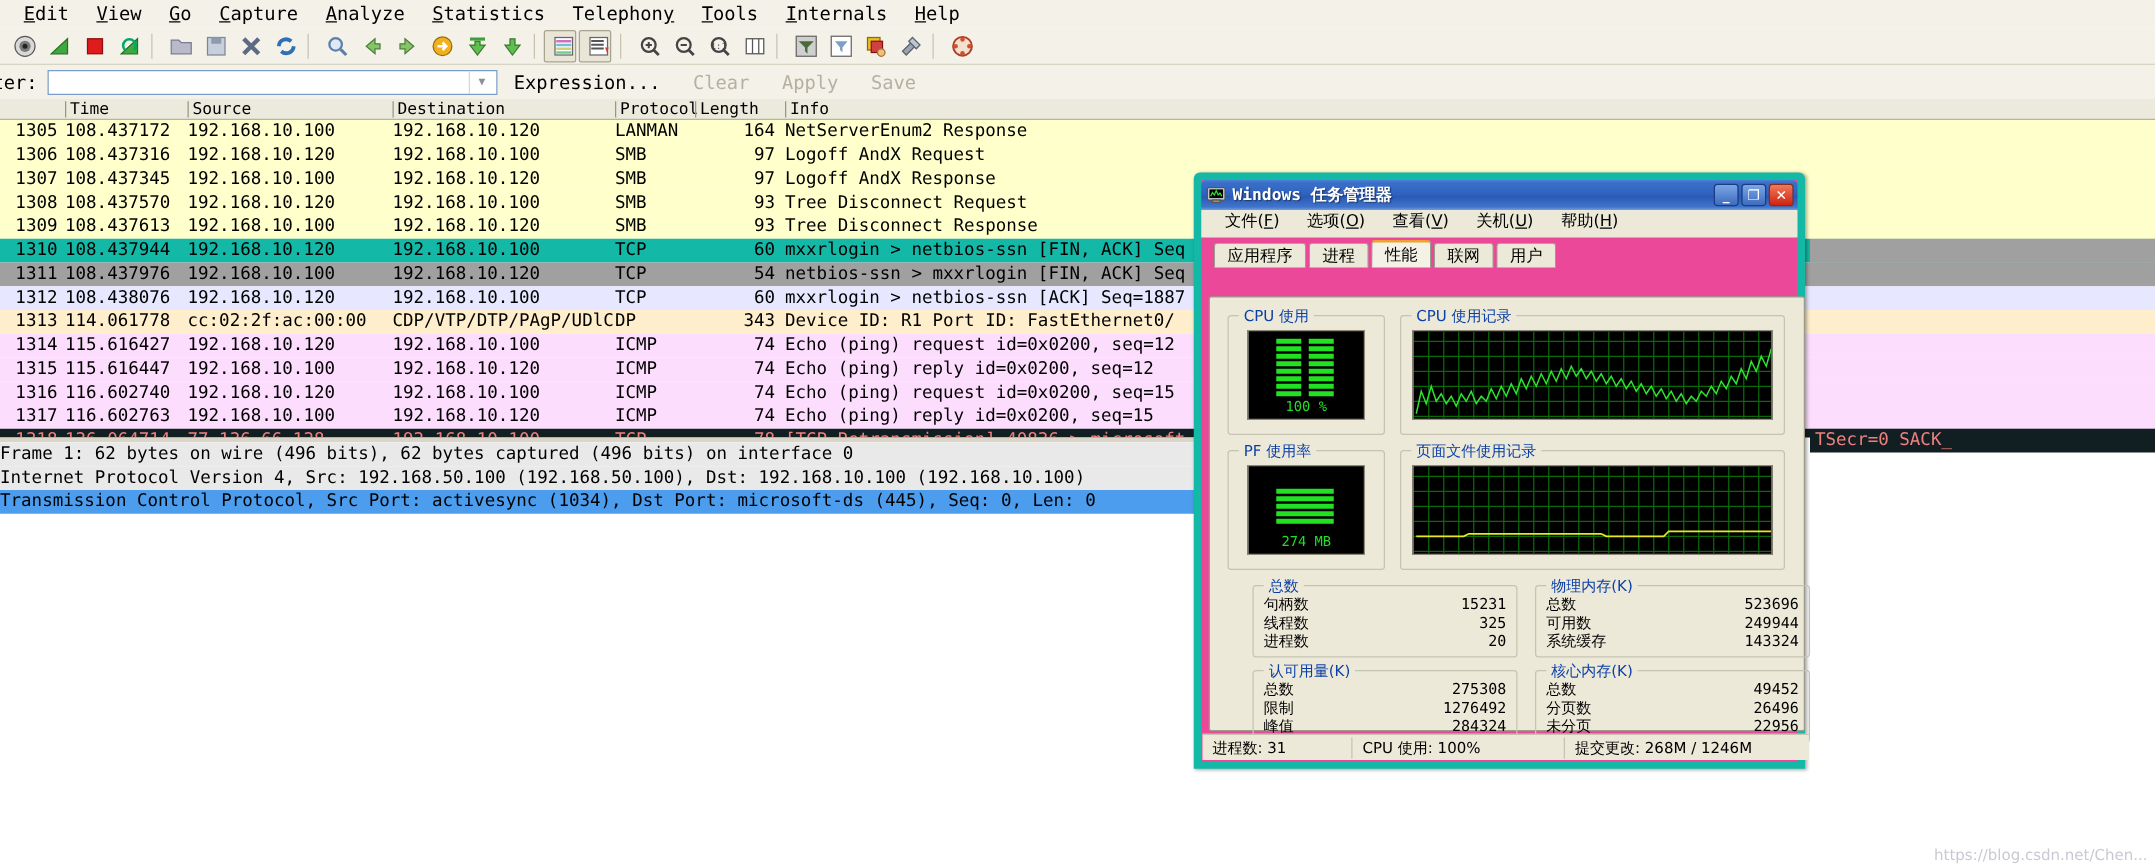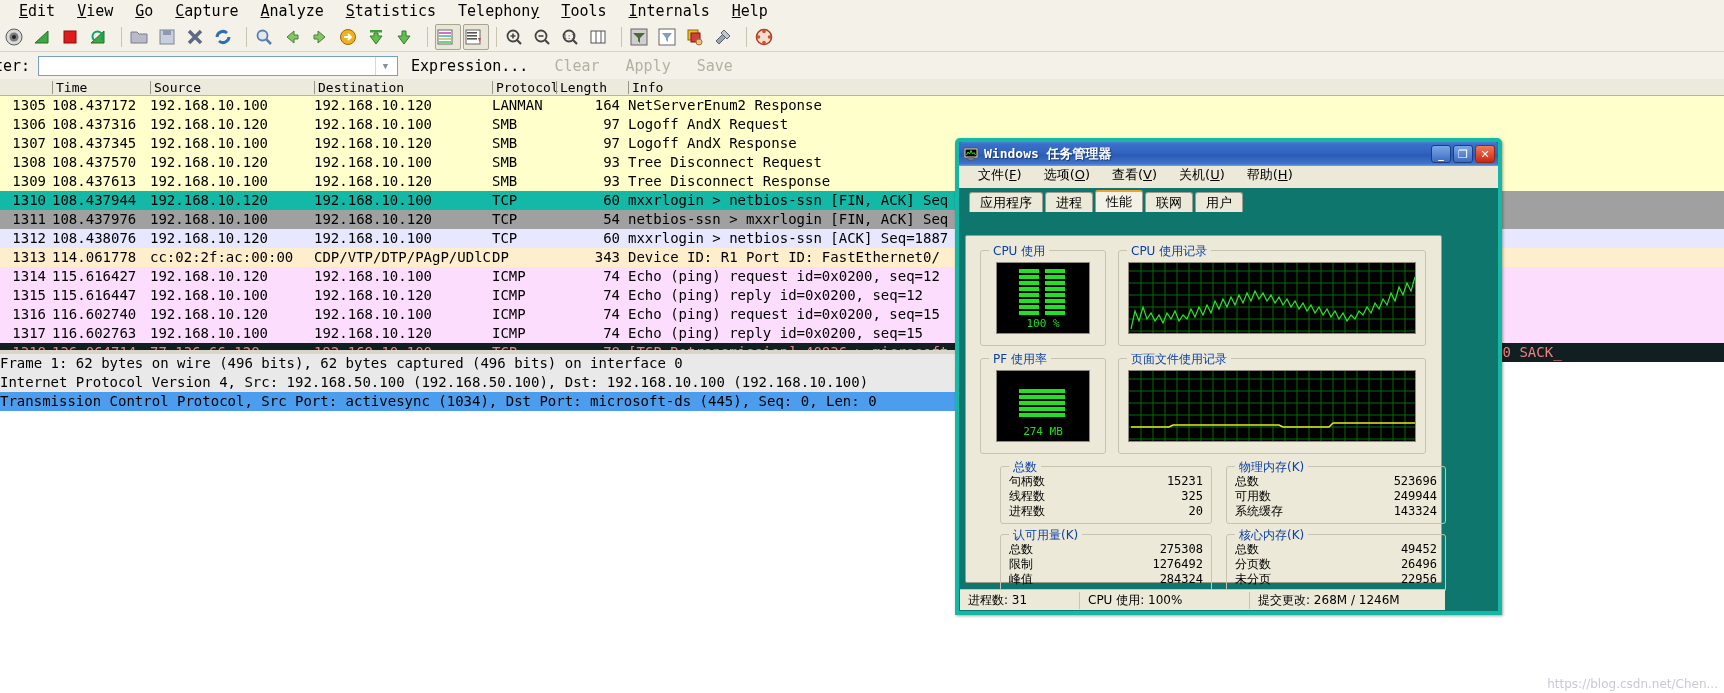--- a/index.html
+++ b/index.html
@@ -21,21 +21,21 @@
     font-family:"DejaVu Sans Mono","Liberation Mono",monospace;
     font-size:15px; color:#000; padding:0 11px; white-space:nowrap; letter-spacing:0px;
   }
   .ws-menu-item .u { text-decoration: underline; }
 
   .ws-toolbar {
     position:absolute; left:0; top:22px; width:1724px; height:30px;
     background:#f3f1e8; border-bottom:1px solid #d8d4c4;
     display:flex; align-items:center; padding-left:4px; gap:2px;
   }
-  .tb-btn { width:26px; height:26px; display:flex; align-items:center; justify-content:flex-start;text-decoration:underline; }
+  .tb-btn { width:26px; height:26px; display:flex; align-items:center; justify-content:flex-end;text-decoration:underline; }
   .tb-btn svg { display:block; }
   .tb-sep { width:1px; height:20px; background:#c9c4b0; margin:0 5px; }
   .tb-btn.framed { border:1px solid #a9a48f; background:#e9e6d8; border-radius:2px; }
 
   .ws-filterbar {
     position:absolute; left:0; top:52px; width:1724px; height:27px;
     background:#f3f1e8; display:flex; align-items:center;
   }
   .filter-label {
     font-family:"DejaVu Sans Mono","Liberation Mono",monospace;
@@ -94,23 +94,23 @@
   .detail-row.selected { background:#4c9ded; color:#000; }
   .ws-below { position:absolute; left:0; top:430px; width:960px; height:263px; background:#fff; }
 
   
   .ws-rightstrip { position:absolute; left:1448px; top:96px; width:276px; height:254px; }
   .ws-rightstrip .pkt-row { width:276px; }
   .ws-rightstrip .pkt-row span { left:4px; }
 
   
   .tm-window {
-    position:absolute; left:955px; top:138px; width:547px; height:477px;
-    border:4px solid #14b8a6; border-radius:5px 5px 0 0;
-    background:#0f766e; box-shadow: 1px 1px 3px rgba(0,0,0,0.35);
+    position:absolute; left:955px; top:138px; width:489px; height:477px;
+    border:6px solid #14b8a6; border-radius:5px 5px 0 0;
+    background:#ec4899; box-shadow: 1px 1px 3px rgba(0,0,0,0.35);
     font-family:"DejaVu Sans","Liberation Sans",sans-serif;
   }
   .tm-title {
     height:24px; background: linear-gradient(to bottom,#4a7fd4 0%,#3a6fc9 10%,#2f62bf 48%,#2a5ab5 55%,#3f74cc 90%,#6f9ee0 100%);
     display:flex; align-items:center; padding-left:4px; border-radius:4px 4px 0 0;
   }
   .tm-title-icon { width:16px; height:16px; margin-right:5px; }
   .tm-title-text {
     color:#fff; font-size:13px; font-weight:bold;
     font-family:"DejaVu Sans Mono","Liberation Mono",monospace;

